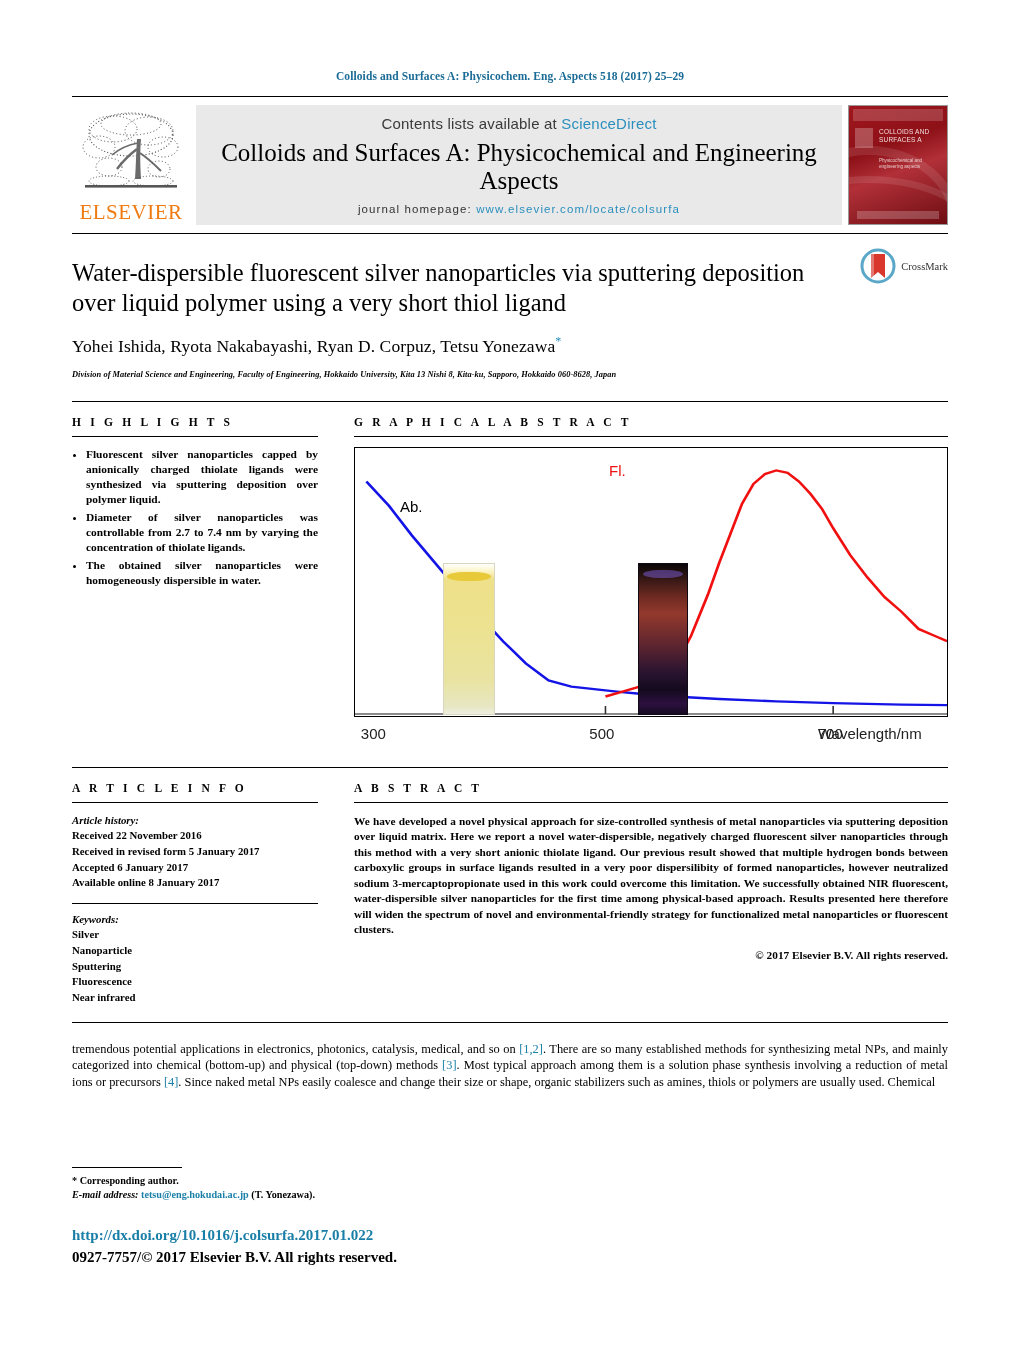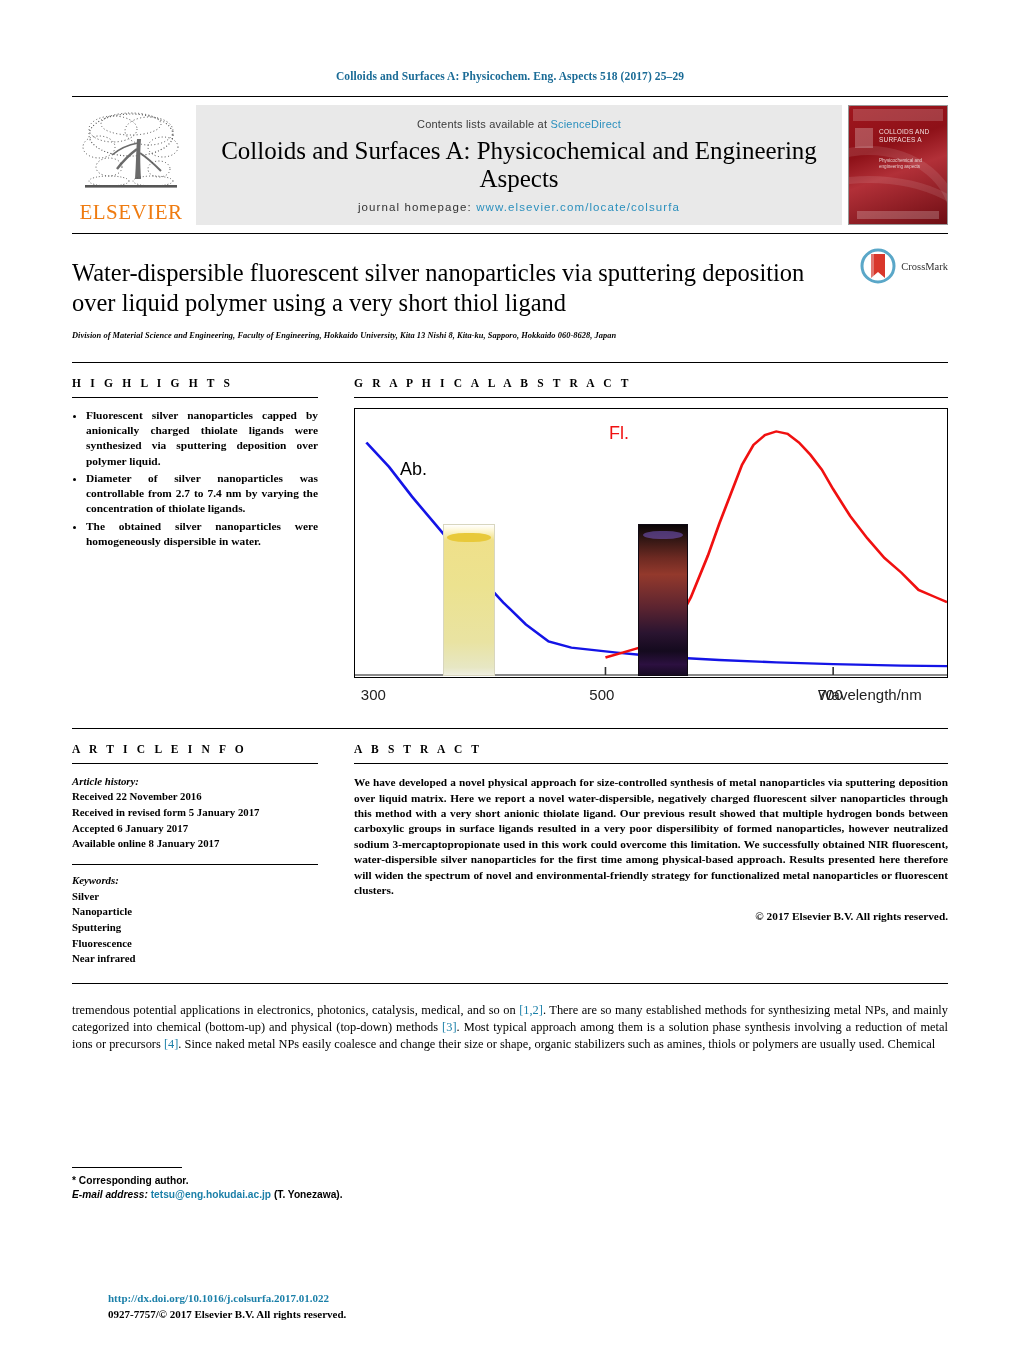--- a/index.html
+++ b/index.html
@@ -54,21 +54,21 @@
   .journal-band {
     flex:1 1 auto;
     background:#e9e9e9;
     display:flex; flex-direction:column;
     align-items:center; justify-content:center;
     padding:6px 10px;
     margin:0 6px;
   }
   .contents-line {
     font-family:"Liberation Sans", sans-serif;
-    font-size:11px;
+    font-size:15px;
     color:#3a3a3a;
     margin-bottom:7px;
     letter-spacing:.2px;
   }
   .contents-line .sd { color:#2a8fbd; }
   .journal-title {
     font-family:"Liberation Serif", serif;
     font-size:25px;
     line-height:1.12;
     text-align:center;
@@ -234,21 +234,21 @@
     background:linear-gradient(180deg,#0a0608 0%, #2b1412 8%, #6e2a22 22%, #93392c 33%, #5c2430 55%, #2a1430 72%, #140a1e 84%, #2c1040 93%, #160a22 100%);
     border:1px solid #100a14;
   }
   .cuv-dark:after {
     content:""; position:absolute; left:4px; right:4px; top:6px; height:8px;
     background:rgba(120,90,200,.55); border-radius:50%/60%;
   }
   .ga-label {
     position:absolute;
     font-family:"Liberation Sans", sans-serif;
-    font-size:18px;
+    font-size:15px;
   }
   .lbl-ab { color:#000000; left:45px; top:50px; }
   .lbl-fl { color:#f01010; left:254px; top:14px; }
 
   
   .ai-block {
     font-family:"Liberation Serif", serif;
     font-weight:bold;
     font-size:10.8px;
     line-height:1.45;
@@ -290,37 +290,36 @@
     text-align:justify;
     margin:0;
   }
   .bodytext.indent { text-indent:22px; }
   .ref { color:#1a7fa8; }
 
   
   .footnote {
     position:absolute;
     left:72px; top:1167px; width:410px;
-    font-family:Liberation Sans, sans-serif;
+    font-family:Liberation Serif, serif;
     font-weight:bold;
     font-size:10.2px;
     line-height:1.42;
   }
   .footnote .fn-rule {
     border-top:1px solid #000; width:110px; margin-bottom:6px;
   }
   .footnote .em { font-style:italic; }
   .footnote a, .link { color:#1a7fa8; text-decoration:none; }
   .doi-block {
-    position:absolute; left:72px; top:1291px; width:430px;
-    font-family:"Liberation Serif", serif;
-    font-weight:bold;
-    font-size:11px;
+    position:absolute; left:72px; top:1225px; width:430px;
+    font-family:"Liberation Serif", serif;
+    font-weight:bold;
+    font-size:15px;
     line-height:1.45;
-    margin-left:36px;
   }
   .doi-block .doi { color:#1a7fa8; }
 </style>
 </head>
 <body>
 
 <div class="page">
 
   <div class="runhead">Colloids and Surfaces A: Physicochem. Eng. Aspects 518 (2017) 25–29</div>
 
@@ -370,20 +369,23 @@
         <div class="cvr-title">COLLOIDS AND SURFACES A</div>
         <div class="cvr-sub">Physicochemical and engineering aspects</div>
         <div class="cvr-foot"></div>
       </div>
     </div>
     <div class="masthead-rule"></div>
   </div>
 
   <div class="titleblock">
     <h1 class="paper-title">Water-dispersible fluorescent silver nanoparticles via sputtering deposition over liquid polymer using a very short thiol ligand</h1>
+    <div class="authors">
+      <span>Yohei Ishida, Ryota Nakabayashi, Ryan D. Corpuz, Tetsu Yonezawa</span><span class="star">*</span>
+    </div>
     <div class="affil">Division of Material Science and Engineering, Faculty of Engineering, Hokkaido University, Kita 13 Nishi 8, Kita-ku, Sapporo, Hokkaido 060-8628, Japan</div>
 
     <div class="crossmark">
       <svg width="36" height="36" viewBox="0 0 36 36">
         <circle cx="18" cy="18" r="16" fill="#ffffff" stroke="#5aa7c8" stroke-width="3"></circle>
         <path d="M11 6 L25 6 L25 30 L18 24 L11 30 Z" fill="#d9372b"></path>
         <path d="M11 6 L14 6 L14 30 L11 30 Z" fill="#f0f0f0" opacity="0.35"></path>
       </svg>
       <span class="cm-label">CrossMark</span>
     </div>

